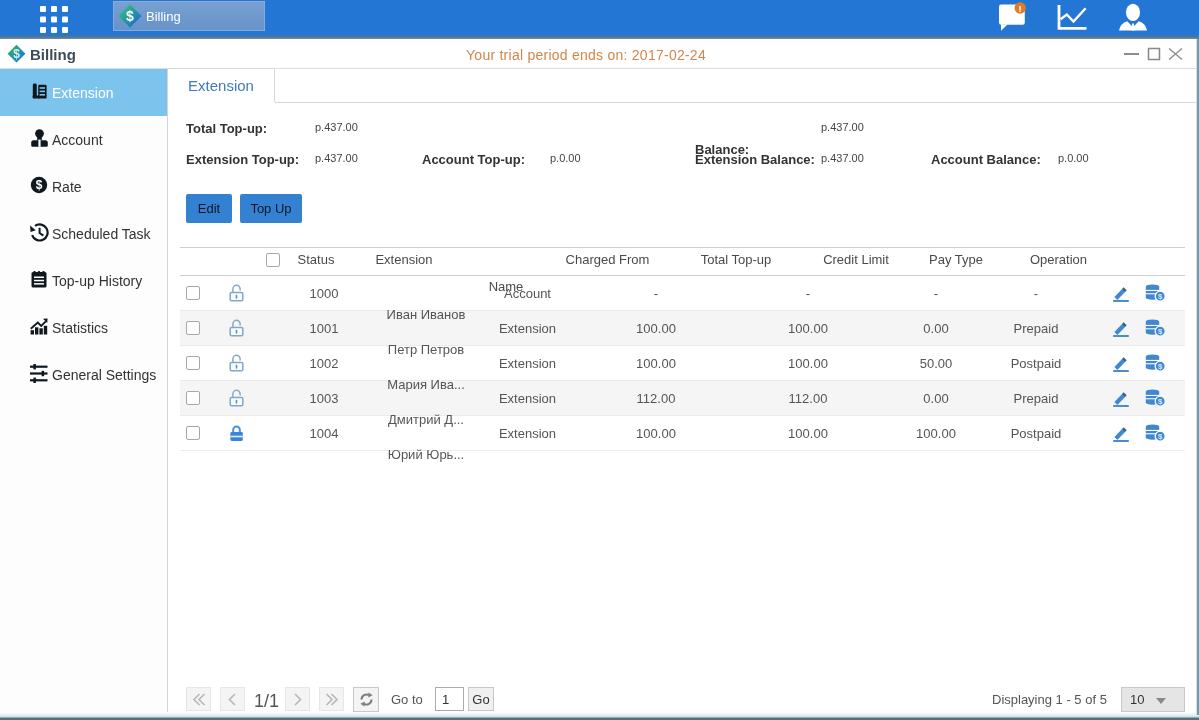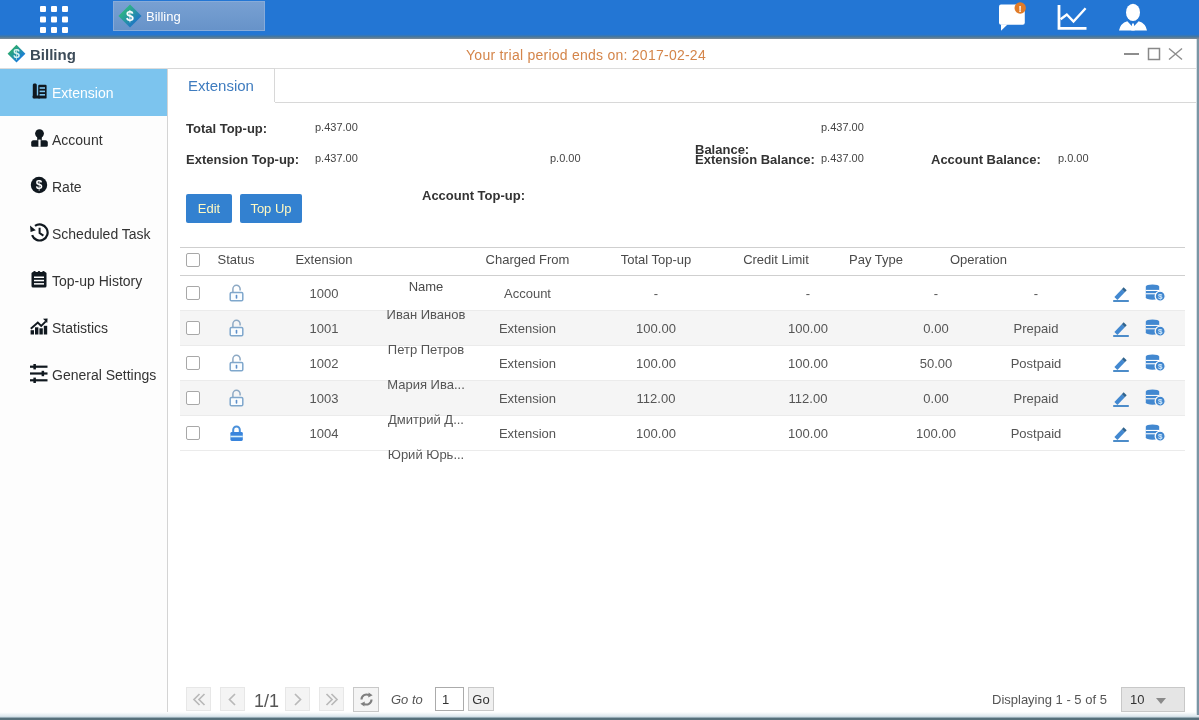--- a/index.html
+++ b/index.html
@@ -33,29 +33,29 @@
 .menuitem.sel { background:#7cc4ee; color:#fff; }
 
 
 #tabline1 { left:0px; top:68px; width:1199px; height:1px; background:#dcdcdc; }
 #tabline2 { left:275px; top:102px; width:924px; height:1px; background:#d8d8d8; }
 #activetab { left:168px; top:68px; width:107px; height:34px; background:#fff;
   border-right:1px solid #d8d8d8; border-top:1px solid #d8d8d8; font-size:15px; color:#3f7cbf;
   display:flex; align-items:center; justify-content:center; }
 .slabel { font-size:13px; font-weight:bold; color:#333; }
 .sval { font-size:11px; color:#444; }
-.btn { background:#3381d0; color:#fef9c3; font-size:13px; border-radius:2px;
+.btn { background:#3381d0; color:#0f172a; font-size:13px; border-radius:2px;
   display:flex; align-items:center; justify-content:center; }
 
 
 #tbl { left:180px; top:247px; width:1005px; }
 .trow { display:flex; width:1005px; }
 .trow > div { display:flex; align-items:center; justify-content:center; }
 #thead { height:29px; border-top:1px solid #cfcfcf; border-bottom:1px solid #cfcfcf;
-  font-size:13px; color:#4a4a4a; padding-bottom:4px; }
+  font-size:13px; color:#4a4a4a; padding-bottom:4px;justify-content:center; }
 .drow { height:35px; font-size:13px; color:#555; border-bottom:1px solid #ebebeb; }
 .drow.alt { background:#f5f5f5; }
 .c0{width:25px;} .c1{width:62px;} .c2{width:114px;} .c3{width:90px;margin-top:38px;}
 .c4{width:113px;} .c5{width:144px;} .c6{width:160px;} .c7{width:96px;}
 .c8{width:104px;} .c9{width:97px; gap:16px; padding-left:4px;}
 .cb { width:14px; height:14px; border:1px solid #a8a8a8; border-radius:2px; background:#fff; }
 
 
 .pgbtn { position:absolute; top:687px; width:25px; height:24px; background:#f4f4f4;
   border:1px solid #e7e7e7; display:flex; align-items:center; justify-content:center; }
@@ -235,21 +235,21 @@
   <div class="abs" id="tabline1"></div>
   <div class="abs" id="tabline2"></div>
   <div class="abs" id="activetab">Extension</div>
 
   <div class="abs slabel" style="left:186px; top:121px;">Total Top-up:</div>
   <div class="abs sval" style="left:315px; top:121px;">p.437.00</div>
   <div class="abs slabel" style="left:695px; top:121px;margin-top:21px;">Balance:</div>
   <div class="abs sval" style="left:821px; top:121px;">p.437.00</div>
   <div class="abs slabel" style="left:186px; top:152px;">Extension Top-up:</div>
   <div class="abs sval" style="left:315px; top:152px;">p.437.00</div>
-  <div class="abs slabel" style="left:422px; top:152px;margin-top:36px;">Account Top-up:</div>
+  <div class="abs slabel" style="left:422px; top:152px;">Account Top-up:</div>
   <div class="abs sval" style="left:550px; top:152px;">p.0.00</div>
   <div class="abs slabel" style="left:695px; top:152px;">Extension Balance:</div>
   <div class="abs sval" style="left:821px; top:152px;">p.437.00</div>
   <div class="abs slabel" style="left:931px; top:152px;">Account Balance:</div>
   <div class="abs sval" style="left:1058px; top:152px;">p.0.00</div>
 
   <div class="abs btn" style="left:186px; top:194px; width:46px; height:29px;">Edit</div>
   <div class="abs btn" style="left:240px; top:194px; width:62px; height:29px;">Top Up</div>
 
   <div class="abs" id="tbl">
@@ -465,21 +465,21 @@
       </svg>
     </div>
   <div class="pgbtn" style="left:353px; width:26px; height:25px; border-color:#c8c8c8;">
     <svg width="15" height="15">
         <path d="M2.5,7.5 A5,5 0 0 1 10,3.2" stroke="#7f7f7f" stroke-width="2.1" fill="none"></path>
         <polygon points="9.6,0.6 13.6,3.2 9.2,5.6" fill="#7f7f7f"></polygon>
         <path d="M12.5,7.5 A5,5 0 0 1 5,11.8" stroke="#7f7f7f" stroke-width="2.1" fill="none"></path>
         <polygon points="5.4,14.4 1.4,11.8 5.8,9.4" fill="#7f7f7f"></polygon>
       </svg>
   </div>
-  <div class="pgtxt" style="left:391px; top:692px;font-style:italic;">Go to</div>
+  <div class="pgtxt" style="left:391px; top:692px;">Go to</div>
   <div class="abs" id="goinput">1</div>
   <div class="abs" id="gobtn">Go</div>
   <div class="pgtxt" style="left:992px; top:692px;">Displaying 1 - 5 of 5</div>
   <div class="abs" id="pgsize">10<span class="tri"></span></div>
 
   <div class="abs" id="bottombar"></div>
   <div class="abs" id="rightbar"></div>
 
 </div>
 

